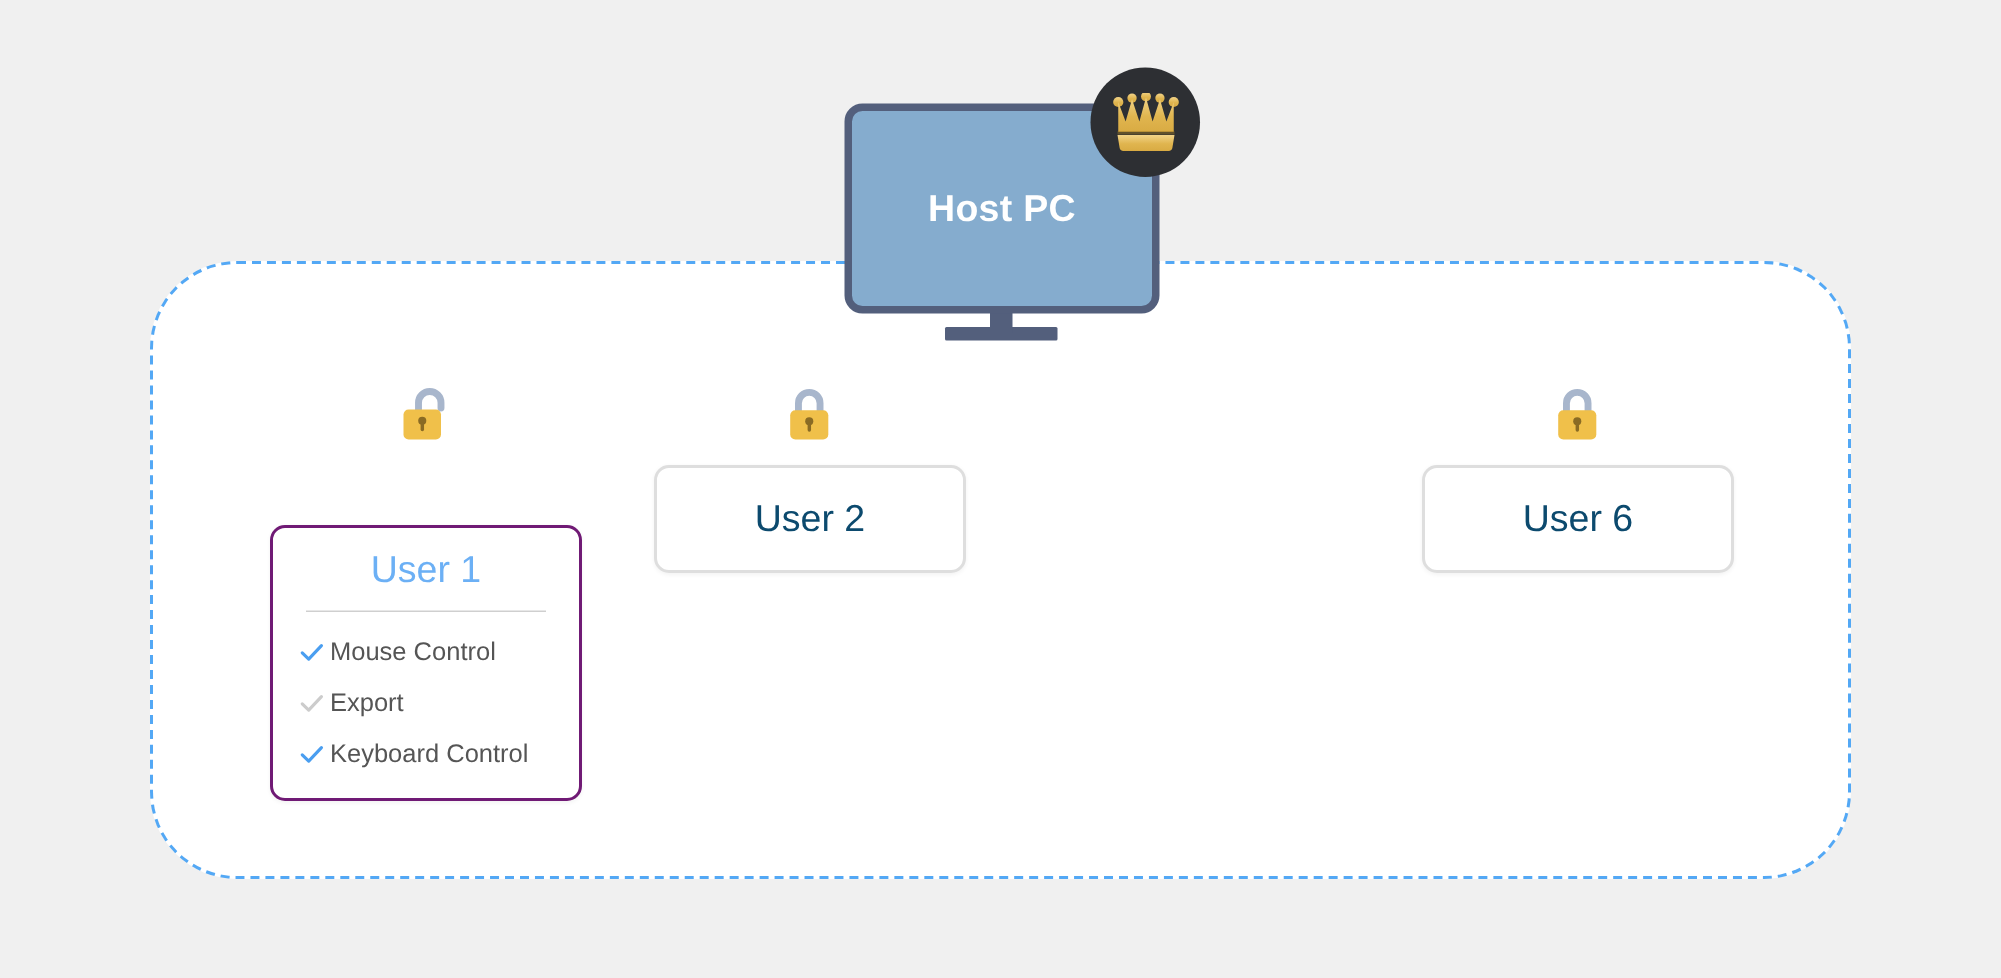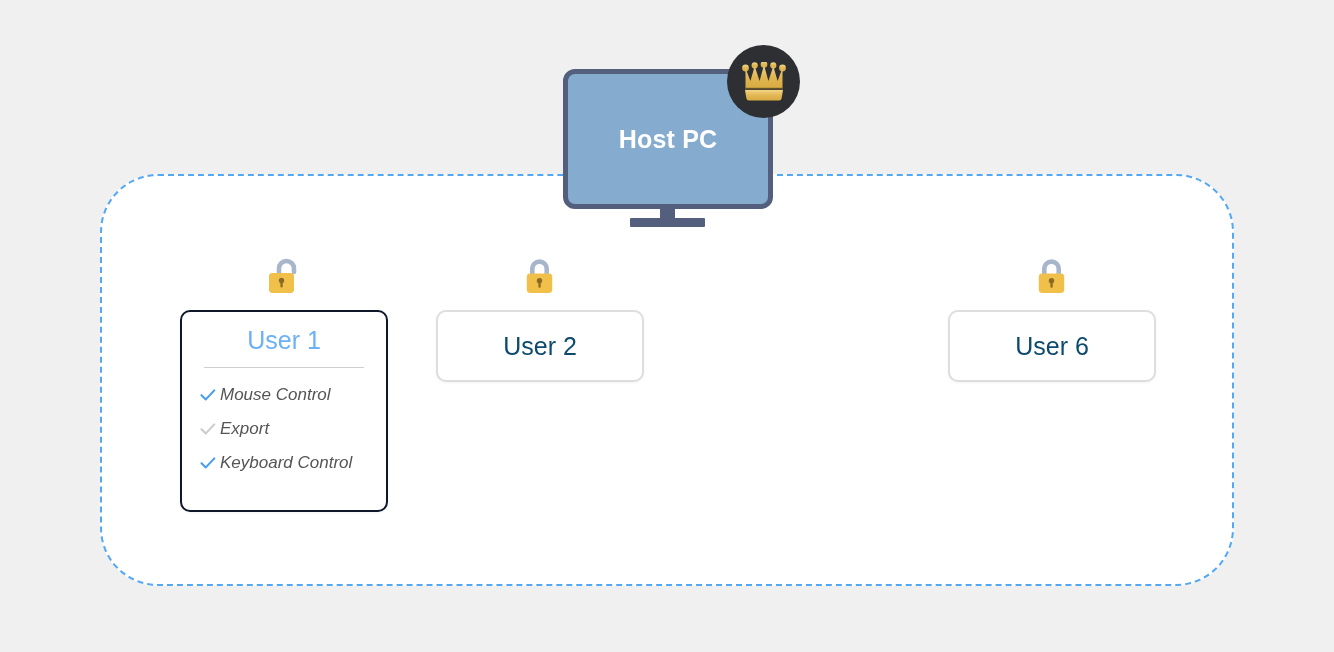--- a/index.html
+++ b/index.html
@@ -136,41 +136,41 @@
     display: flex;
     align-items: center;
     justify-content: center;
   }
   .user-card.inactive .user-title {
     color: #0c4a6e;
     font-size: 25px;
     font-weight: normal;
   }
   .user-card.active {
-    border: 2px solid #0f172a;
-    padding: 14px 0 30px 0;
+    border: 2px solid #701a75;
+    padding: 14px 0 12px 0;
+    margin-top: 40px;
   }
   .user-card.active .user-title {
     color: #6cb0f5;
     font-size: 25px;
     font-weight: normal;
     text-align: center;
     display: block;
     padding-bottom: 12px;
   }
   .card-divider {
     height: 1px;
     background: #cfcfcf;
     margin: 0 22px 10px 22px;
   }
   .perm-list {
     list-style: none;
     margin: 0;
     padding: 0 0 0 18px;
-    font-style: italic;
   }
   .perm-item {
     display: flex;
     align-items: center;
     font-size: 17px;
     color: #555555;
     height: 34px;
   }
   .perm-check {
     width: 20px;

